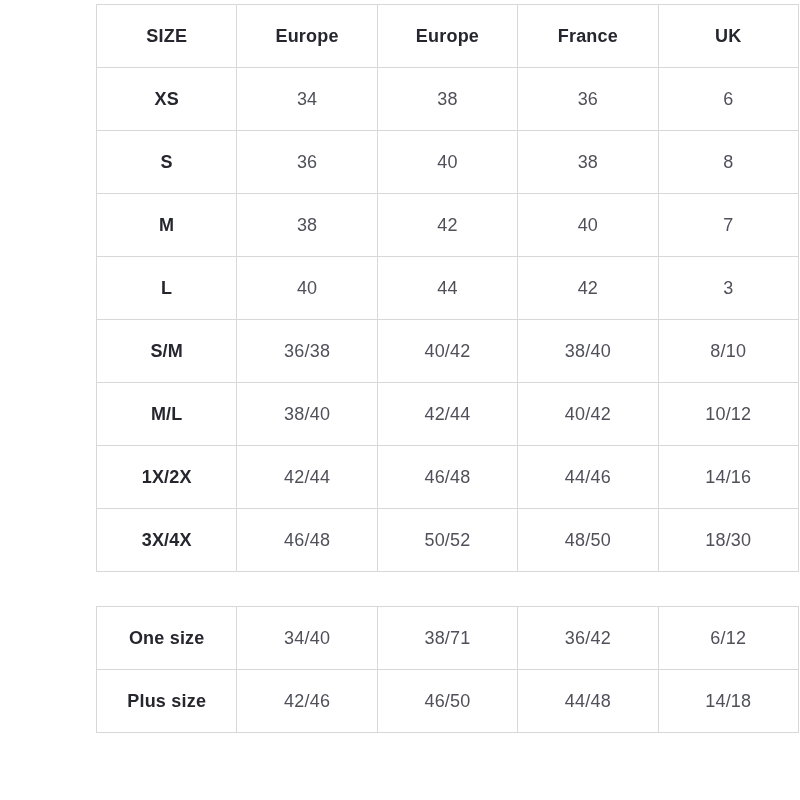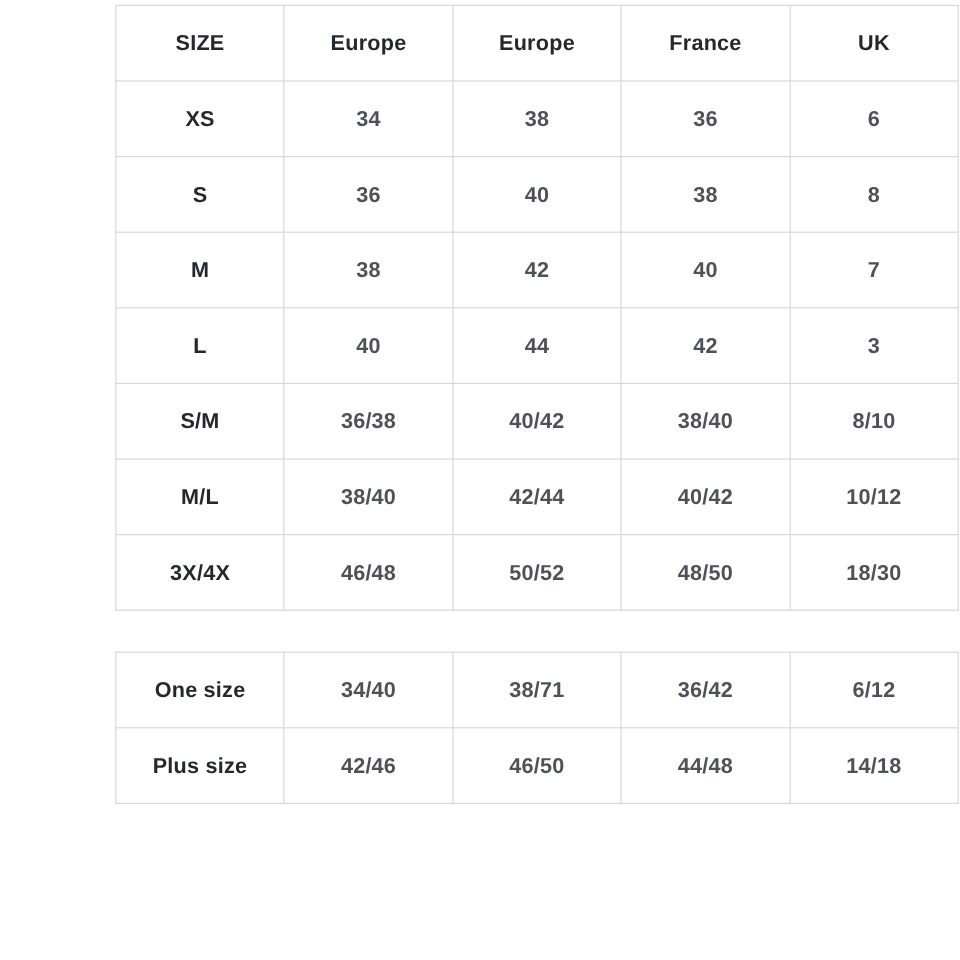--- a/index.html
+++ b/index.html
@@ -35,21 +35,21 @@
     text-align:center;
     vertical-align:middle;
     font-size:18px;
     letter-spacing:0.2px;
   }
   th{
     font-weight:700;
     color:var(--header-text);
   }
   td{
-    font-weight:700;
+    font-weight:400;
     color:var(--cell-text);
     margin-left:17px;
   }
 </style>
 </head>
 <body>
 
 <div class="page">
   <table>
     <tbody>
@@ -96,20 +96,27 @@
           <td>8/10</td>
         </tr>
         <tr>
           <th>M/L</th>
           <td>38/40</td>
           <td>42/44</td>
           <td>40/42</td>
           <td>10/12</td>
         </tr>
         <tr>
+          <th>1X/2X</th>
+          <td>42/44</td>
+          <td>46/48</td>
+          <td>44/46</td>
+          <td>14/16</td>
+        </tr>
+        <tr>
           <th>3X/4X</th>
           <td>46/48</td>
           <td>50/52</td>
           <td>48/50</td>
           <td>18/30</td>
         </tr>
       </tbody>
   </table>
   <div class="table-gap"></div>
   <table>

